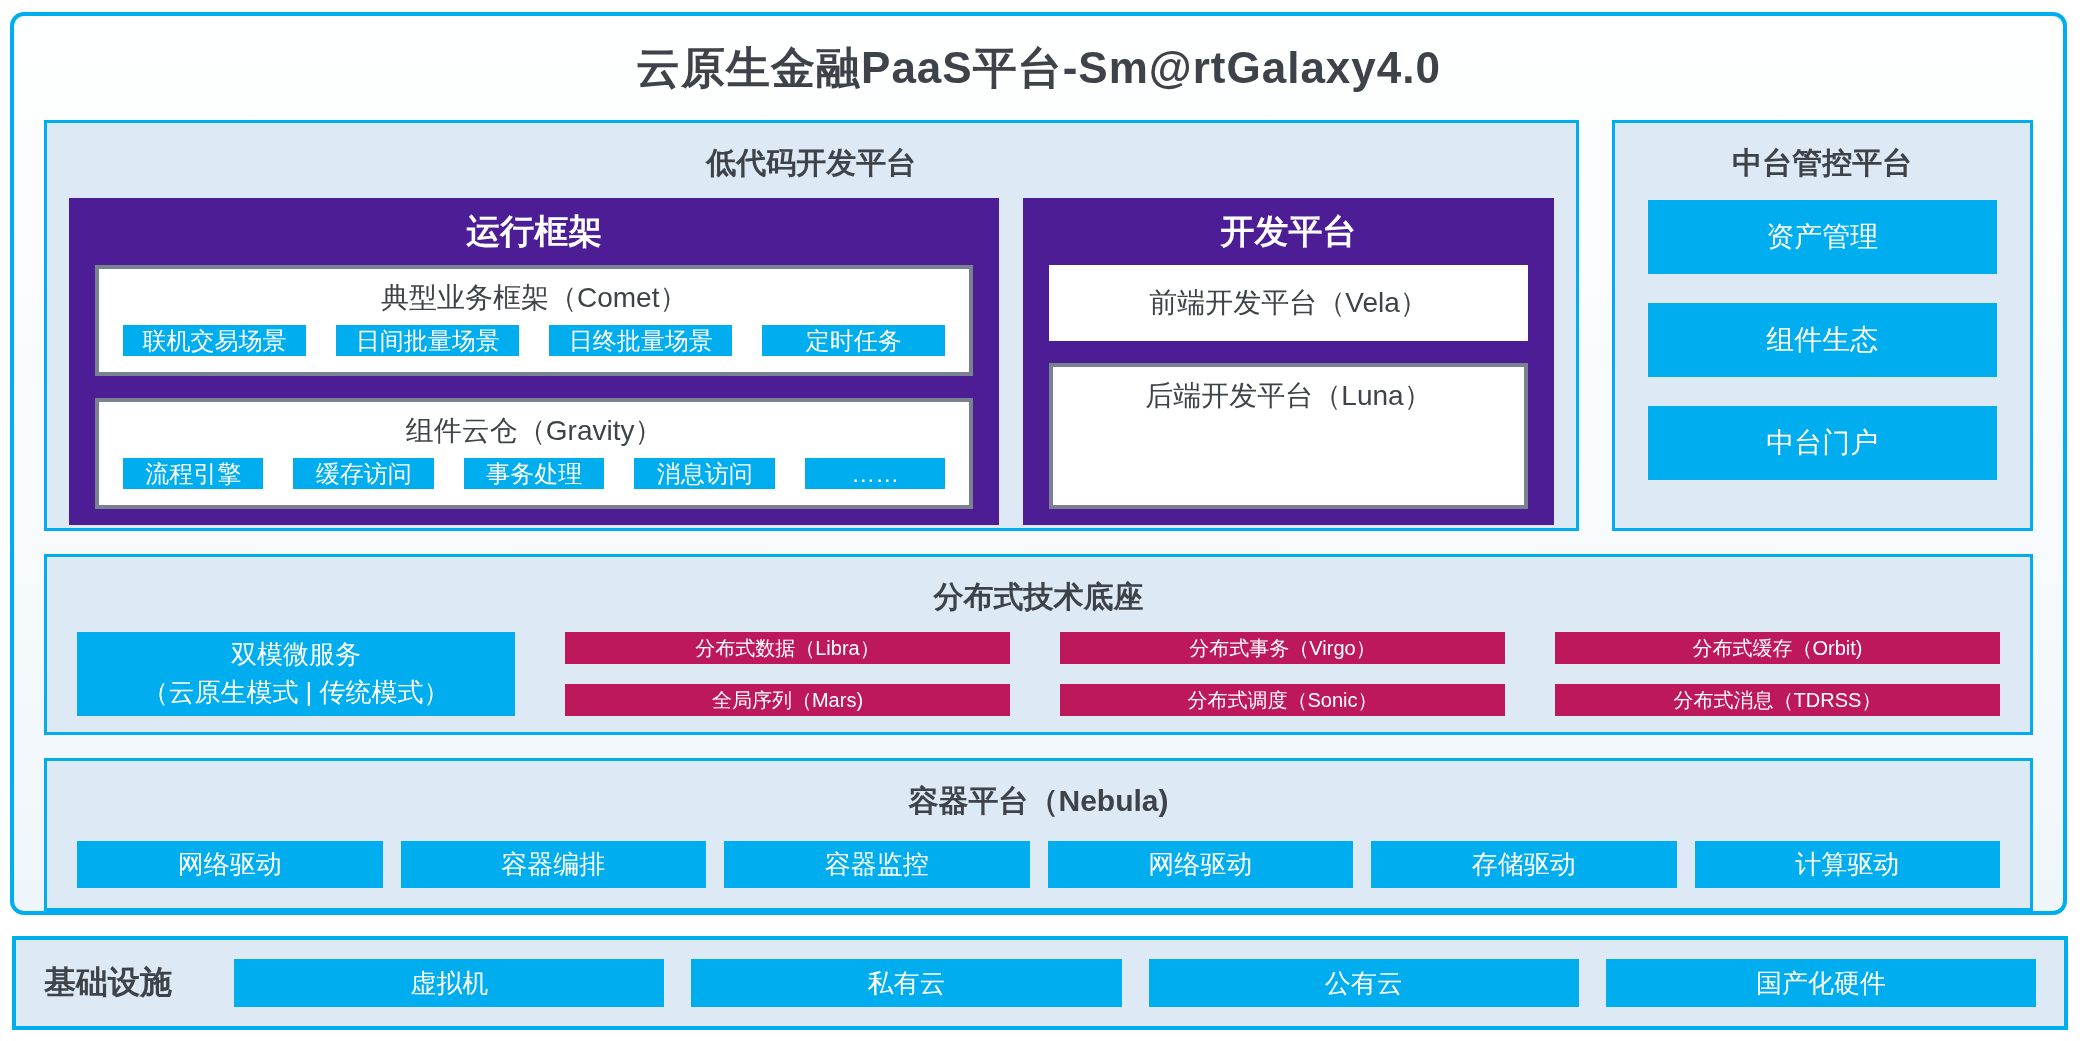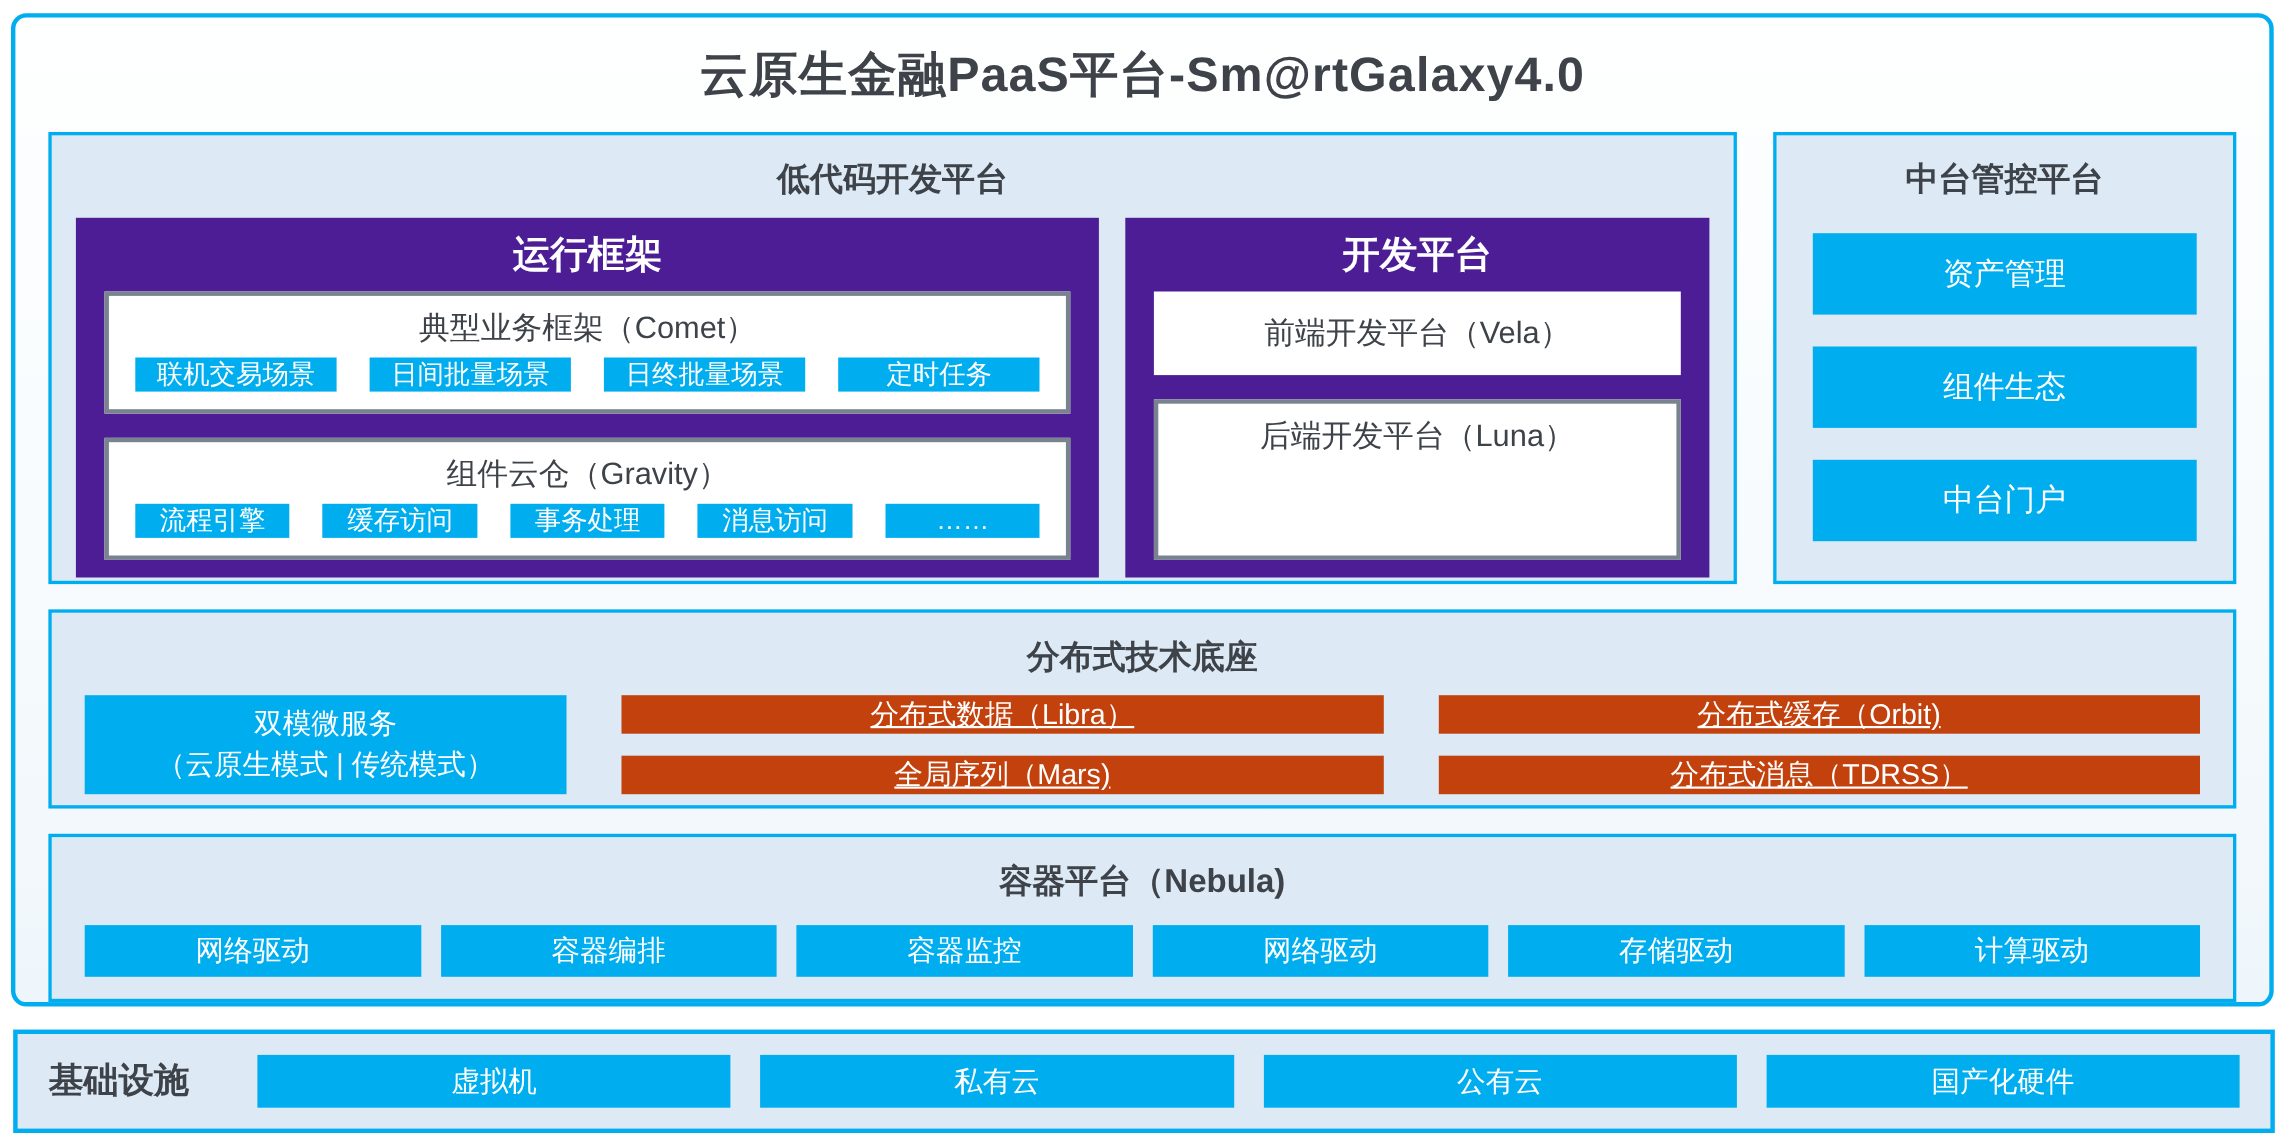--- a/index.html
+++ b/index.html
@@ -42,31 +42,31 @@
   .btn-row{flex:1;display:flex;gap:30px;margin:2px 24px 16px;}
   .btn{
     flex:1;background:#00aeef;color:#ffffff;font-size:24px;
     display:flex;flex-direction:column;align-items:center;justify-content:center;
     text-align:center;line-height:1.3;
   }
   .vela-box{height:76px;display:flex;align-items:center;justify-content:center;
     font-size:28px;font-weight:500;color:#3e4349;background:#ffffff;margin-bottom:22px;flex:none;}
   .two-line .btn{font-size:25px;}
 
-  .mid-btns{display:flex;flex-direction:column;gap:29px;margin-top:14px;}
+  .mid-btns{display:flex;flex-direction:column;gap:29px;margin-top:2px;}
   .mid-btn{height:74px;background:#00aeef;color:#ffffff;font-size:28px;
     display:flex;align-items:center;justify-content:center;}
 
   .sec-dist{margin-top:23px;height:181px;display:flex;flex-direction:column;padding:0 30px 16px;}
   .dist-body{flex:1;display:flex;gap:50px;}
   .dual-box{width:438px;flex:none;background:#00aeef;color:#ffffff;font-size:26px;line-height:1.45;
     display:flex;flex-direction:column;align-items:center;justify-content:center;text-align:center;}
   .dist-col{flex:1;display:flex;flex-direction:column;gap:20px;}
-  .dist-btn{flex:1;background:#c2410c;color:#ffffff;font-size:26px;
-    display:flex;align-items:center;justify-content:center;text-decoration:underline;}
+  .dist-btn{flex:1;background:#be185d;color:#ffffff;font-size:20px;
+    display:flex;align-items:center;justify-content:center;}
 
   .sec-cont{margin-top:23px;height:153px;display:flex;flex-direction:column;justify-content:space-between;padding:0 30px 20px;}
   .cont-row{height:47px;display:flex;gap:18px;}
   .cont-btn{flex:1;background:#00aeef;color:#ffffff;font-size:26px;
     display:flex;align-items:center;justify-content:center;}
 
   .sec-infra{
     position:absolute;left:12px;top:936px;width:2056px;height:94px;
     box-sizing:border-box;border:4px solid #00aeef;background:#dde9f5;
     display:flex;align-items:center;padding:0 28px;
@@ -141,20 +141,24 @@
     <div class="dist-body">
       <div class="dual-box">
         <span>双模微服务</span>
         <span>（云原生模式 | 传统模式）</span>
       </div>
       <div class="dist-col">
         <div class="dist-btn">分布式数据（Libra）</div>
         <div class="dist-btn">全局序列（Mars)</div>
       </div>
       <div class="dist-col">
+        <div class="dist-btn">分布式事务（Virgo）</div>
+        <div class="dist-btn">分布式调度（Sonic）</div>
+      </div>
+      <div class="dist-col">
         <div class="dist-btn">分布式缓存（Orbit)</div>
         <div class="dist-btn">分布式消息（TDRSS）</div>
       </div>
     </div>
   </div>
 
   <div class="section sec-cont">
     <div class="sec-title">容器平台（Nebula)</div>
     <div class="cont-row">
       <div class="cont-btn">网络驱动</div>

